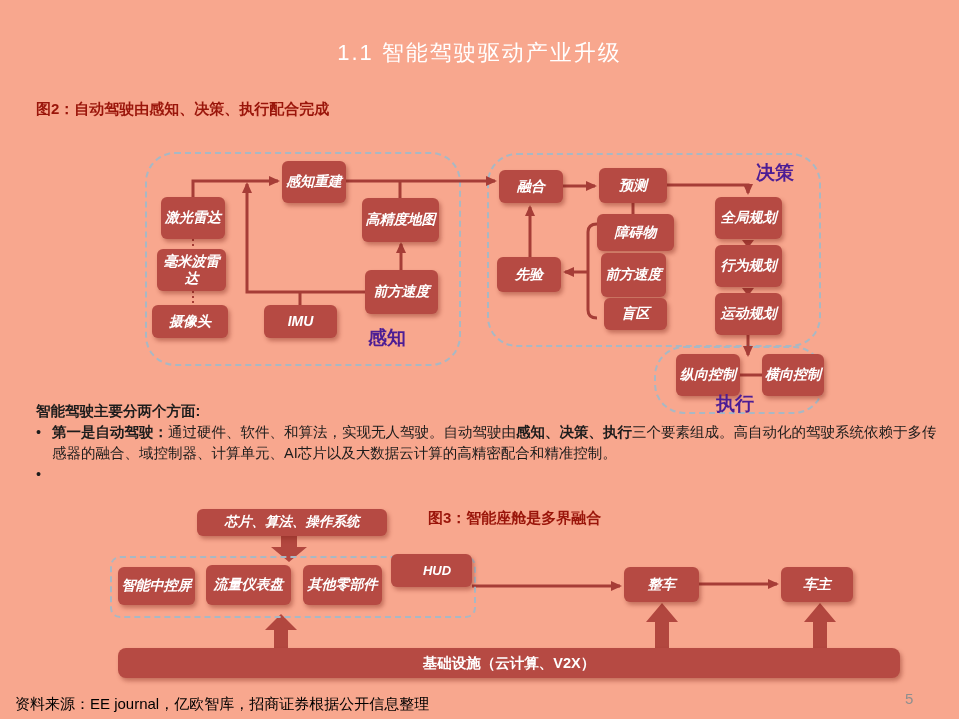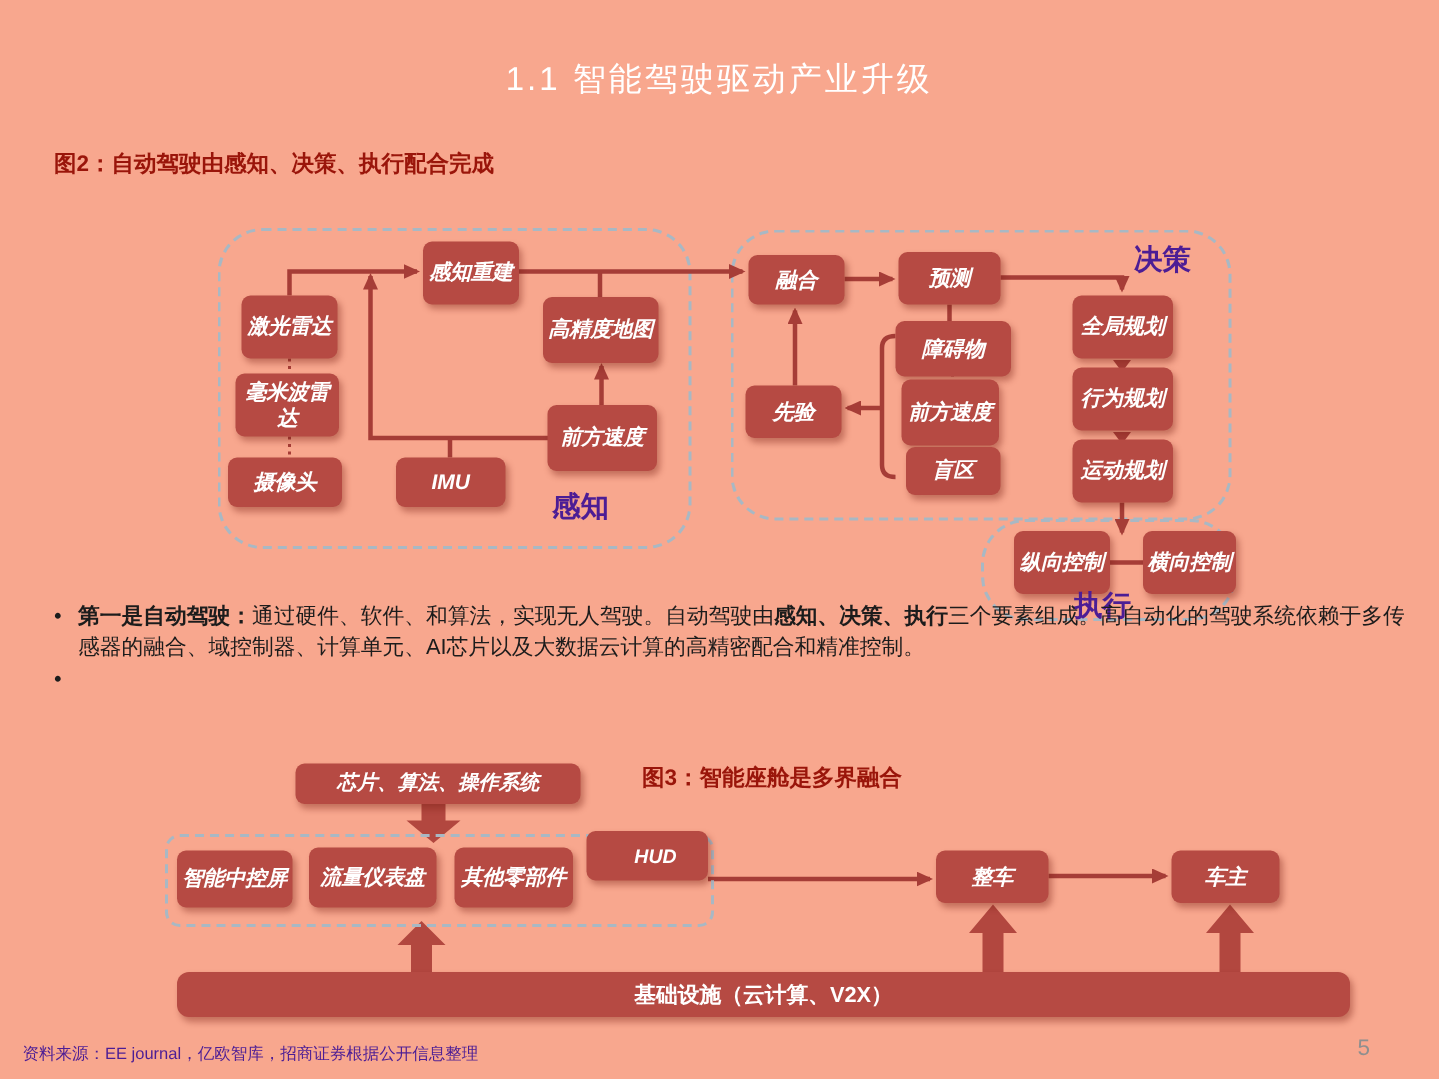--- a/index.html
+++ b/index.html
@@ -17,21 +17,21 @@
        box-shadow:2px 3px 4px rgba(120,30,20,.4);font-style:italic;}
   .group-label{position:absolute;color:#4c1d95;font-weight:bold;font-size:19px;}
   .bar{position:absolute;background:#b64a43;color:#ffffff;border-radius:8px;
        display:flex;align-items:center;justify-content:center;font-size:14.5px;font-weight:600;
        box-shadow:2px 3px 4px rgba(120,30,20,.4);}
   .body-block{left:36px;top:401px;width:908px;color:#1c1c1c;font-size:14.5px;line-height:1.44;}
   .body-head{font-weight:bold;}
   .bullet-row{display:flex;}
   .bullet-glyph{width:16px;flex:0 0 16px;}
   svg.connectors{position:absolute;left:0;top:0;pointer-events:none;}
-  .footer{left:15px;top:695px;color:#4c1d95;font-size:11px;}
+  .footer{left:15px;top:695px;color:#000000;font-size:15px;}
   .page-num{left:905px;top:690px;color:#8f8f8f;font-size:15px;}
 </style>
 </head>
 <body>
 
 <div class="abs slide-title">1.1 智能驾驶驱动产业升级</div>
 
 <div class="abs fig-caption" style="left:36px;top:100px;">图2：自动驾驶由感知、决策、执行配合完成</div>
 
 <div class="abs dashed-box" style="left:145px;top:152px;width:312px;height:210px;"></div>
@@ -98,20 +98,21 @@
 <div class="node" style="left:715px;top:197px;width:67px;height:42px;">全局规划</div>
 <div class="node" style="left:715px;top:245px;width:67px;height:42px;">行为规划</div>
 <div class="node" style="left:715px;top:293px;width:67px;height:42px;">运动规划</div>
 <div class="group-label" style="left:756px;top:160px;">决策</div>
 
 <div class="node" style="left:676px;top:354px;width:64px;height:42px;">纵向控制</div>
 <div class="node" style="left:762px;top:354px;width:62px;height:42px;">横向控制</div>
 <div class="group-label" style="left:716px;top:391px;">执行</div>
 
 <div class="abs body-block">
+  <div class="body-head">智能驾驶主要分两个方面:</div>
   <div class="bullet-row">
     <span class="bullet-glyph">•</span>
     <span><b>第一是自动驾驶：</b><span>通过硬件、软件、和算法，实现无人驾驶。自动驾驶由</span><b>感知、决策、执行</b><span>三个要素组成。高自动化的驾驶系统依赖于多传感器的融合、域控制器、计算单元、AI芯片以及大数据云计算的高精密配合和精准控制。</span></span>
   </div>
   <div class="bullet-row">
     <span class="bullet-glyph">•</span>
   </div>
 </div>
 
 <div class="abs fig-caption" style="left:428px;top:509px;">图3：智能座舱是多界融合</div>

